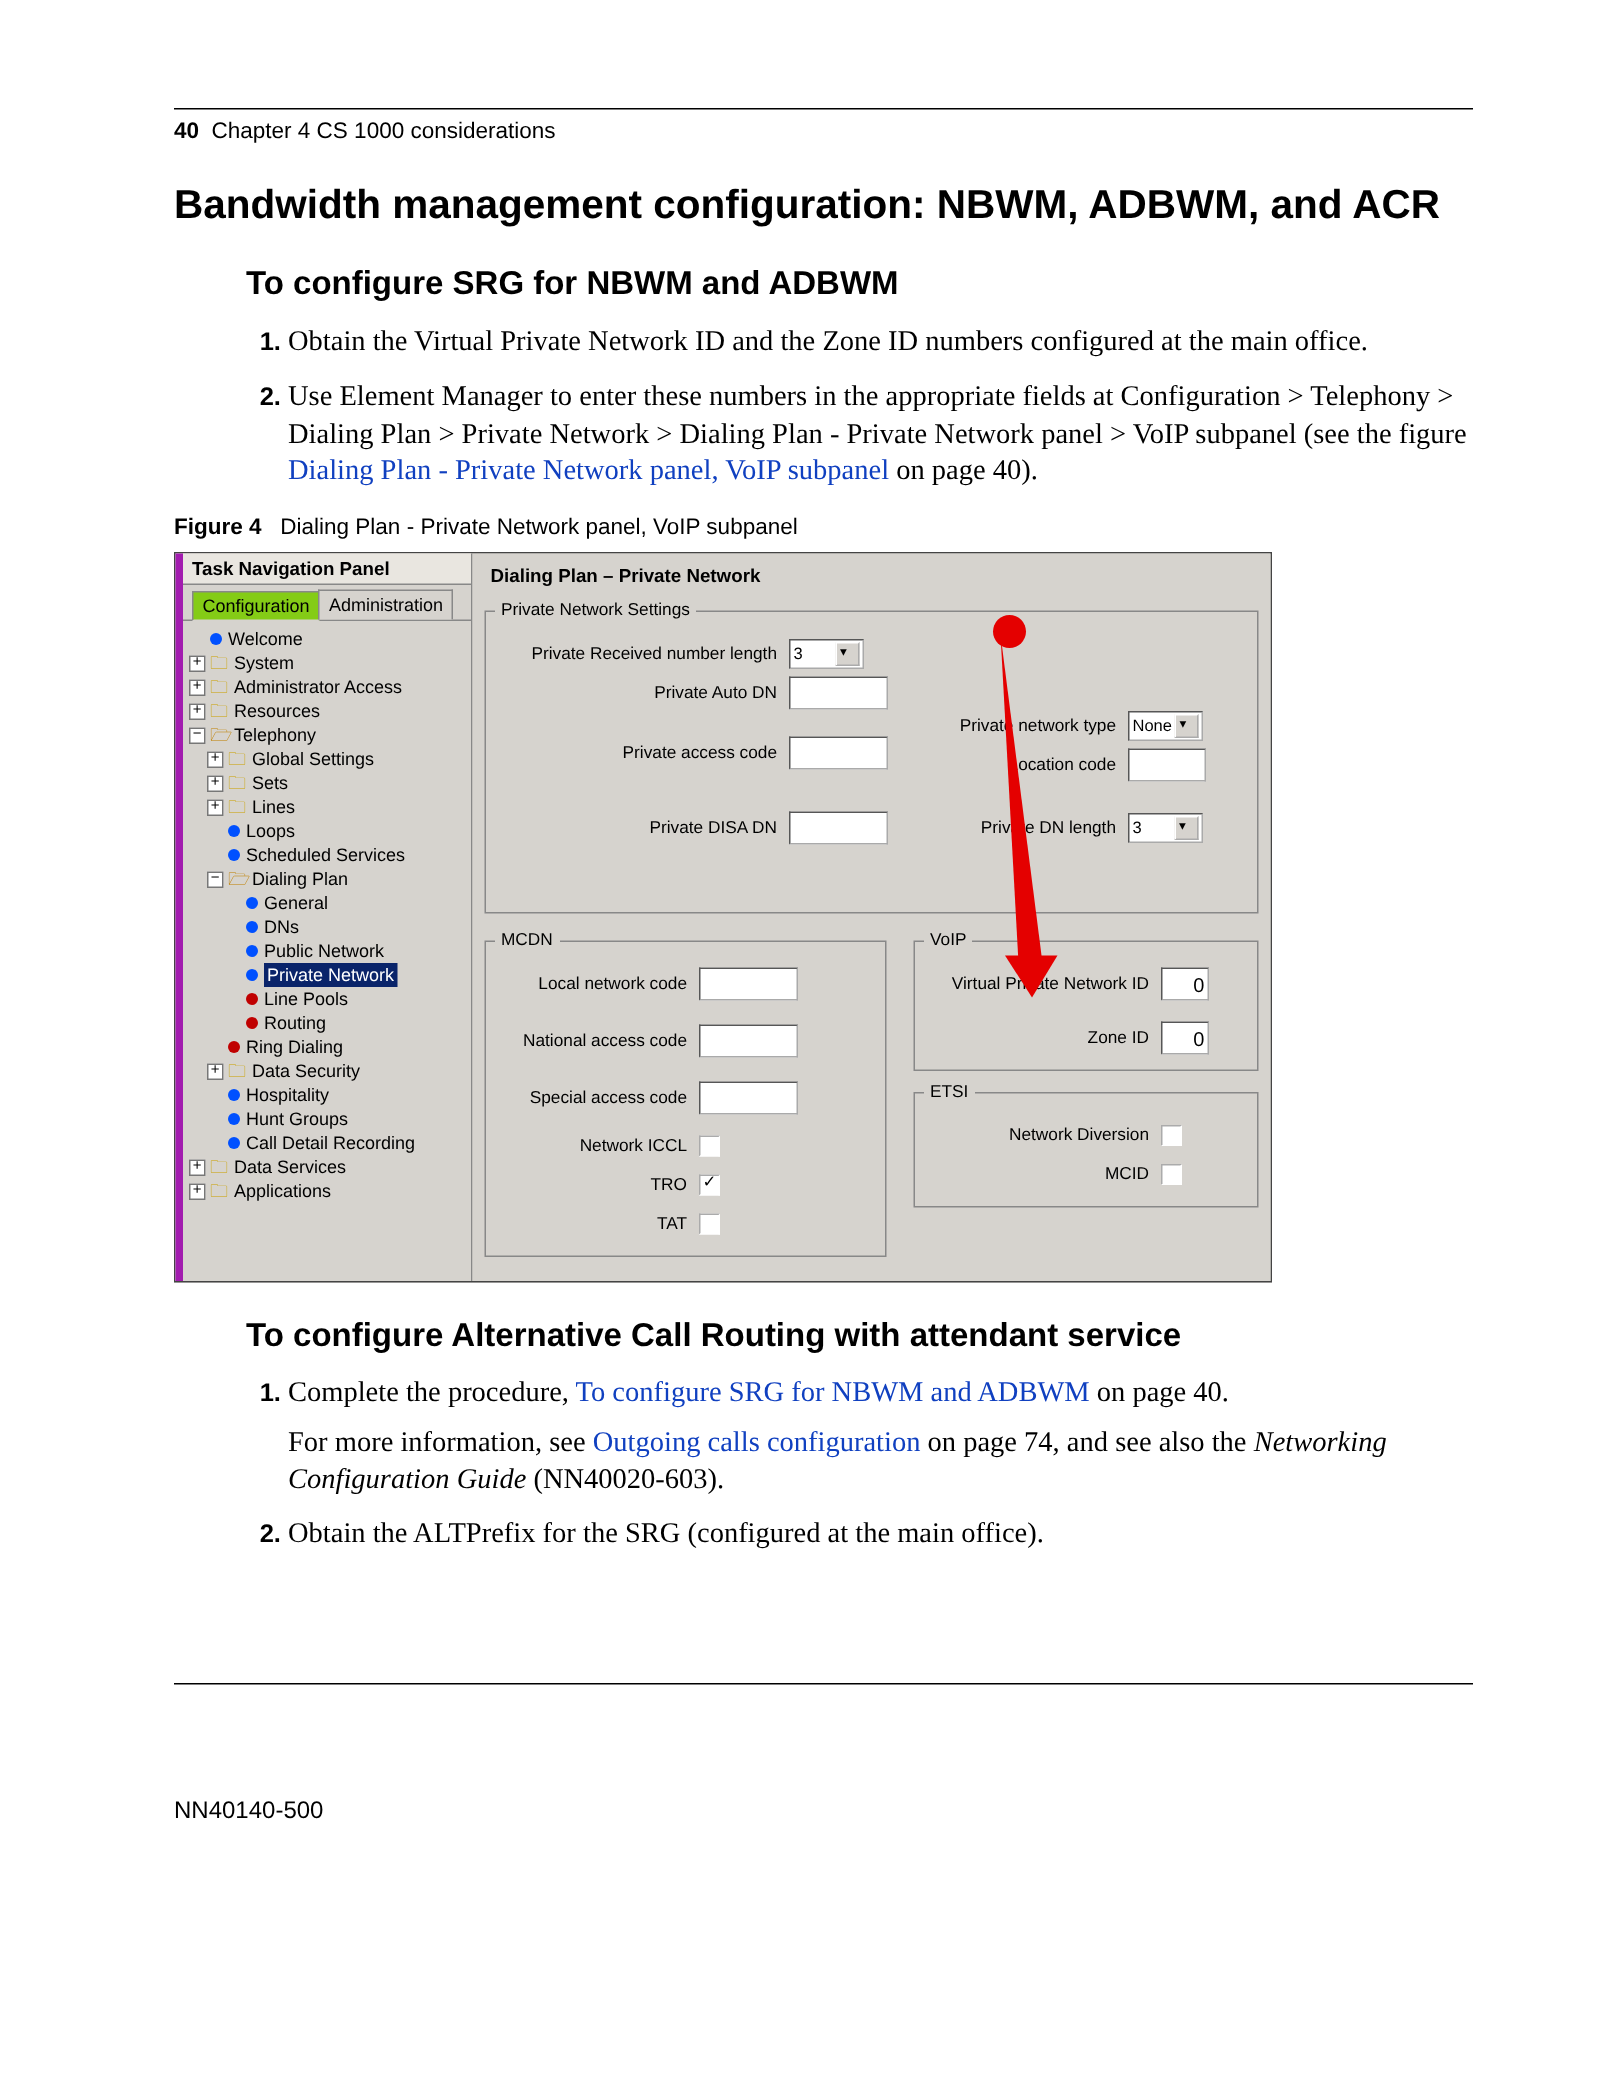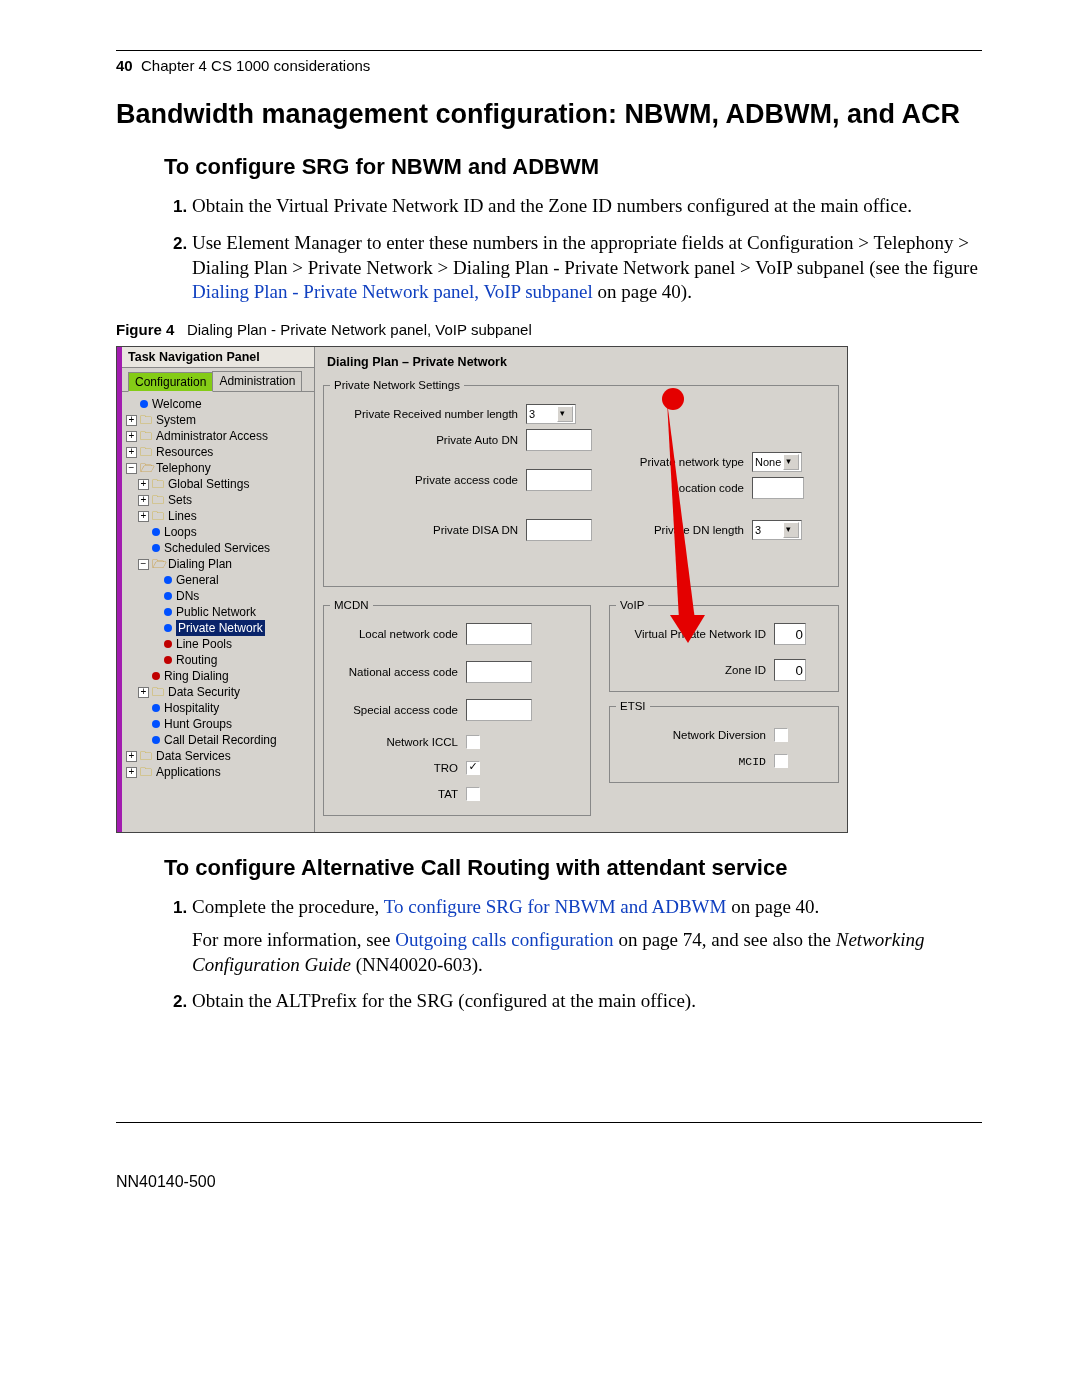--- a/index.html
+++ b/index.html
@@ -4,21 +4,21 @@
 <style>
   body {
     margin: 0;
     font-family: "Times New Roman", Times, serif;
     background: #fff;
     color: #000;
     width: 1080px;
     font-size: 19px;
   }
   .page {
-    padding: 50px 98px 40px 116px;
+    padding: 72px 98px 40px 116px;
     position: relative;
     min-height: 1297px;
     box-sizing: border-box;
   }
   .hdrline {
     border-top: 1.5px solid #000;
     width: 100%;
     margin-bottom: 6px;
   }
   .hdr {
@@ -158,21 +158,21 @@
   .rightfields .field-row label{width:132px;}
   .rightfields .winput{width:56px;}
   .mcdn-row { display:flex; gap:18px; }
   .mcdn-left { flex:1; }
   .chkbox{
     display:inline-block;width:12px;height:12px;border:1px inset #fff;background:#fff;vertical-align:middle;
     text-align:center;line-height:10px;font-size:11px;
   }
   .chkbox.ck::after{content:"✓";position:relative;top:-1px;}
   .footer-id{
-    position:absolute;top:1173px; left:116px;
+    position:absolute;top:1199px; left:116px;
     font-family:Arial,Helvetica,sans-serif;font-size:16px;
   }
   .footer-line{
     position:absolute;left:116px;right:98px;top:1122px;border-top:1.5px solid #000;
   }
   .red-arrow-svg{
     position:absolute;
     left:538px; top:38px;
     pointer-events:none;
   }
@@ -446,21 +446,21 @@
                 <input class="winput" style="width: 26px; text-align: right;" value="0">
               </div>
           </fieldset>
           <fieldset>
             <legend>ETSI</legend>
             <div class="field-row">
                 <label style="width:150px;">Network Diversion</label>
                 <span class="chkbox"></span>
               </div>
             <div class="field-row">
-                <label style="width:150px;font-family:Liberation Mono, monospace;">MCID</label>
+                <label style="width:150px;">MCID</label>
                 <span class="chkbox"></span>
               </div>
           </fieldset>
         </div>
       </div>
 
       <svg class="red-arrow-svg" width="60" height="260">
         <circle cx="18" cy="14" r="11" fill="#e40000"></circle>
         <polygon points="12,16 40,235 24,235" fill="#e40000"></polygon>
         <polygon points="15,230 50,230 33,258" fill="#e40000"></polygon>

